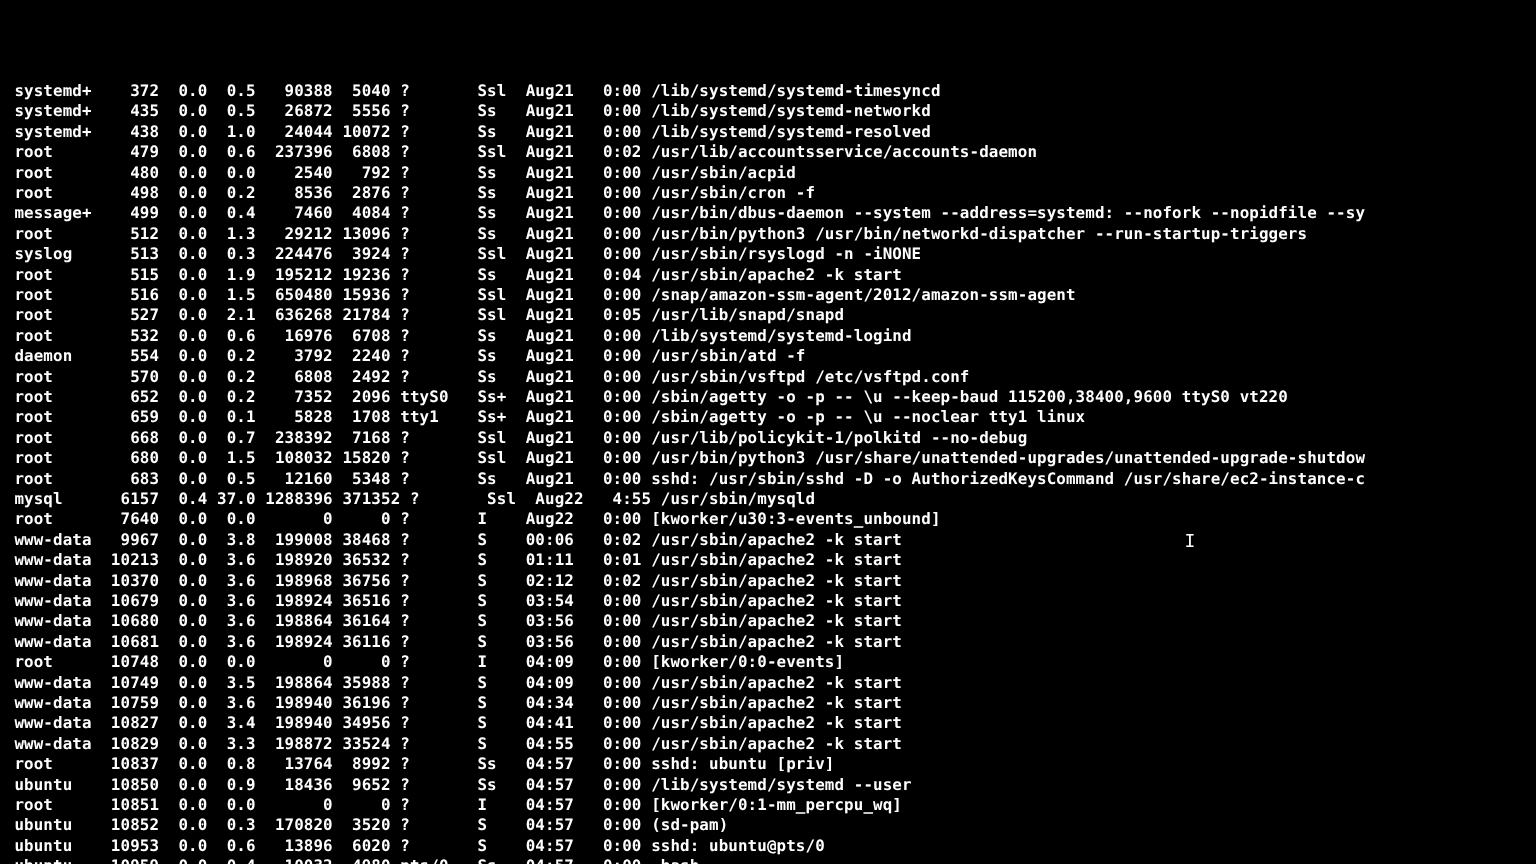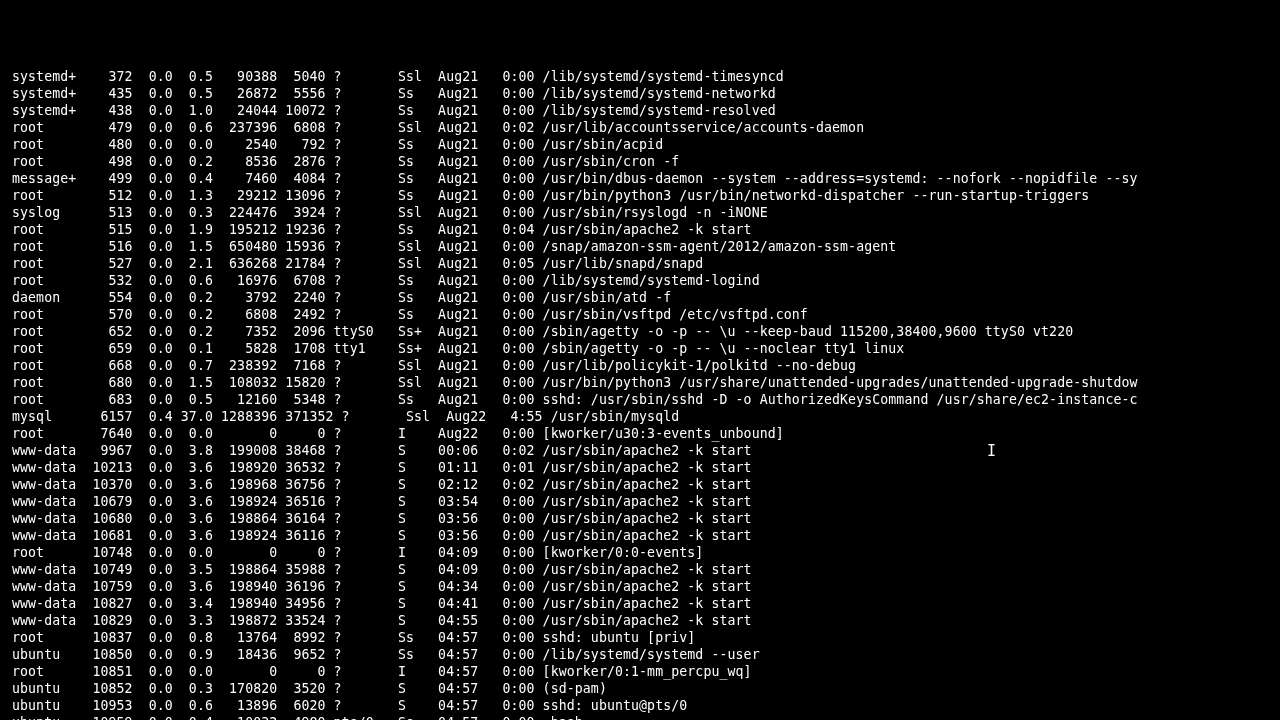--- a/index.html
+++ b/index.html
@@ -9,21 +9,21 @@
       font-family: "Menlo", "Consolas", "DejaVu Sans Mono", monospace;
       font-size: 13.2px;
       line-height: 17px;
       white-space: pre;
       overflow: hidden;
       width: 1280px;
       height: 720px;
       padding-left: 12px;
       letter-spacing: 0.1px;
     }
-    .row { display: block; }
+    .row { display: block; font-weight: bold; }
     .cursor {
       position: absolute;
       left: 987px;
       top: 443px;
       color: #fff;
       font-size: 15px;
       pointer-events: none;
     }
   </style>
 </head>

